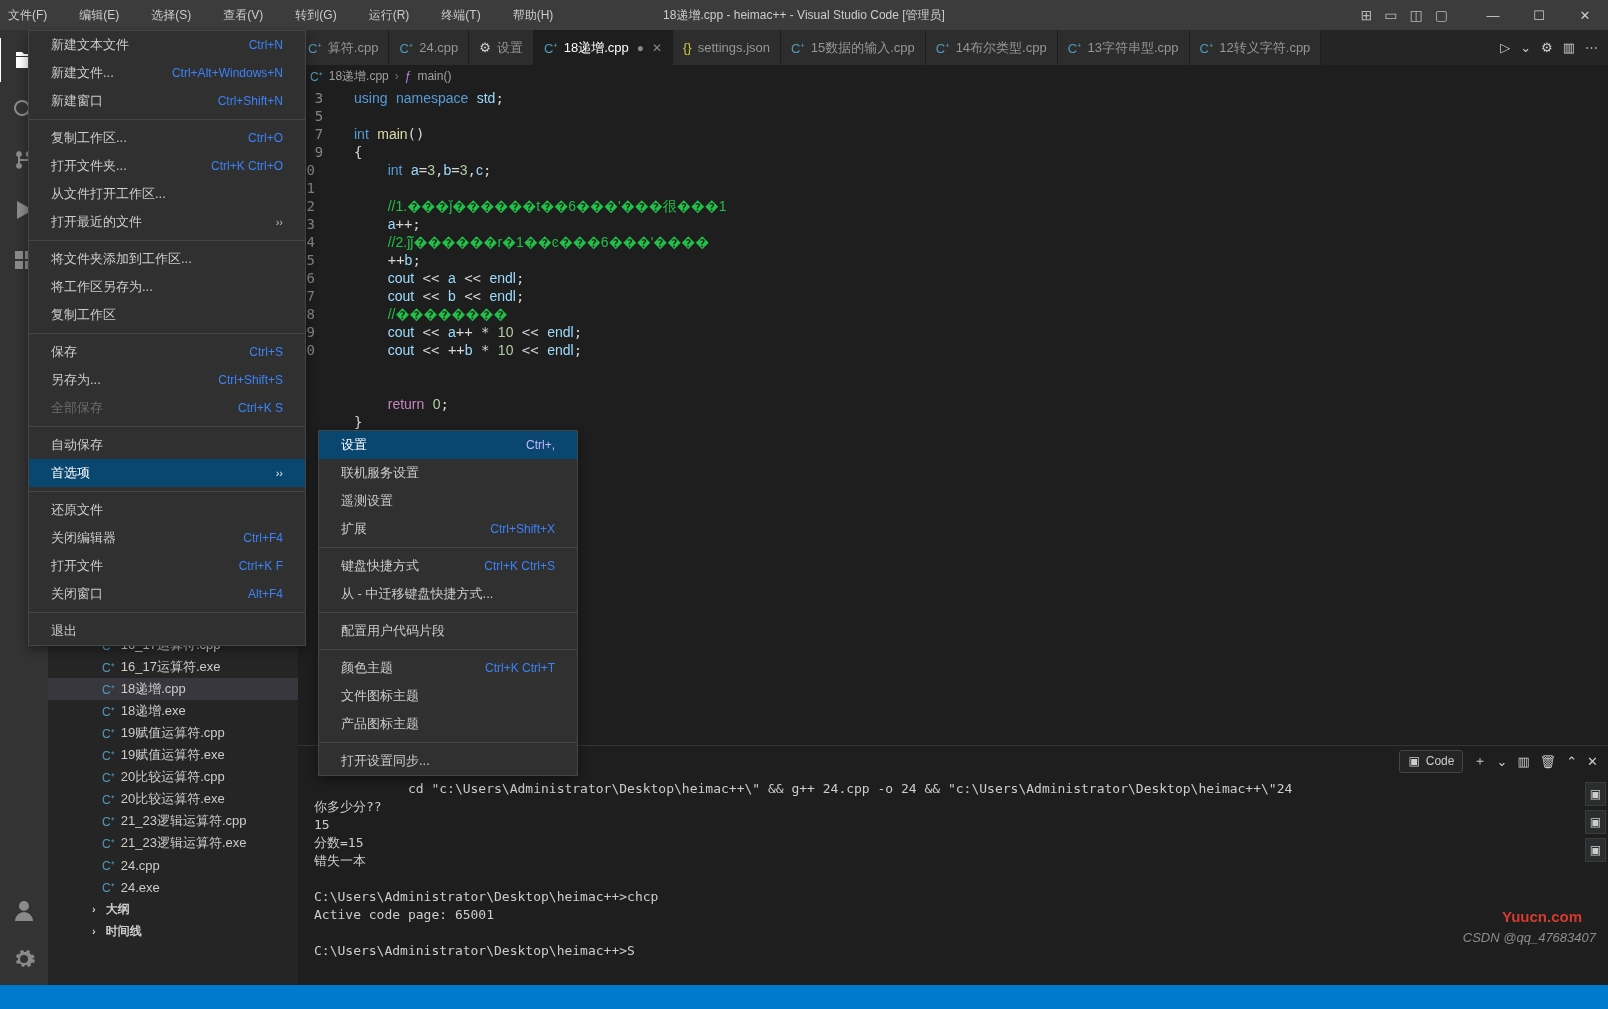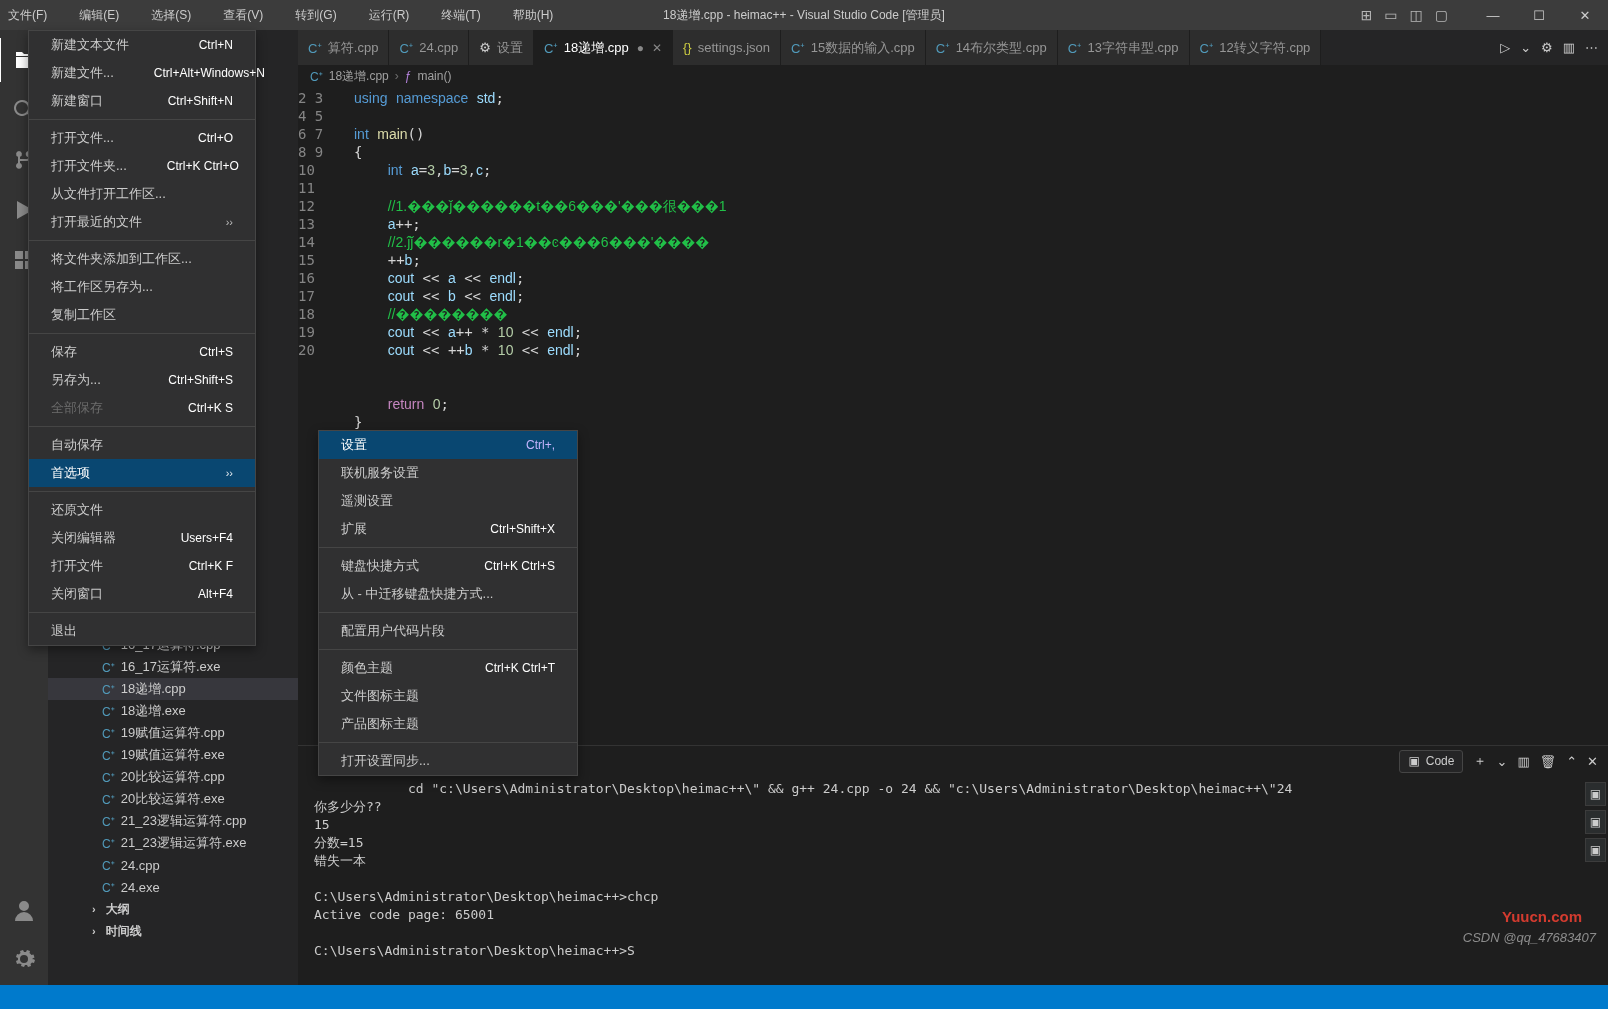--- a/index.html
+++ b/index.html
@@ -42,25 +42,25 @@
 .panel{border-top:1px solid #333;background:#1e1e1e;display:flex;flex-direction:column;height:240px;position:relative;}
 .panel .panelhead{height:30px;display:flex;justify-content:flex-end;align-items:center;padding:0 10px;gap:10px;color:#ccc;font-size:13px;}
 .panel .codebox{background:#252526;border:1px solid #454545;border-radius:3px;padding:0 8px;display:flex;align-items:center;gap:6px;font-size:12px;height:23px;}
 .panel .termout{flex:1;font-family:Consolas,monospace;font-size:13px;color:#ccc;padding:4px 16px;line-height:18px;white-space:pre;overflow:hidden;}
 .panel .termicons{position:absolute;right:2px;top:36px;display:flex;flex-direction:column;gap:4px;}
 .panel .termicons span{background:#2a2d2e;padding:4px;border:1px solid #3c3c3c;font-size:12px;color:#ccc;}
 .menu{position:absolute;background:#303031;border:1px solid #454545;box-shadow:0 4px 10px rgba(0,0,0,.4);z-index:100;color:#ccc;font-size:13px;}
 .menu .mi{display:flex;justify-content:space-between;align-items:center;padding:5px 22px;min-width:200px;gap:40px;white-space:nowrap;}
 .menu .mi.disabled{color:#6b6b6b;}
 .menu .mi.sel{background:#094771;color:#fff;}
-.menu .mi .hint{color:#ffffff;font-size:12px;}
+.menu .mi .hint{color:#3b82f6;font-size:12px;}
 .menu .mi.sel .hint{color:#c4b5fd;}
 .menu hr{border:none;border-top:1px solid #454545;margin:4px 0;}
 .menu .mi .chev{font-size:11px;opacity:.9;}
-#file-menu{top:30px;left:28px;width:228px;}
+#file-menu{top:30px;left:28px;width:278px;}
 #pref-submenu{top:430px;left:318px;width:260px;}
 .filelist{position:absolute;top:560px;left:0;right:0;}
 .filelist .frow{display:flex;align-items:center;height:22px;padding-left:54px;gap:6px;font-size:13px;color:#ccc;}
 .filelist .frow.active{background:#37373d;}
 .filelist .ficon{color:#519aba;font-size:12px;}
 .filelist .frow.hdr{padding-left:44px;color:#ccc;font-weight:bold;font-size:12px;}
 .filelist .frow .chevr{margin-right:4px;color:#ccc;font-size:11px;}
 .statusbar{height:24px;background:#007acc;display:flex;align-items:center;padding:0 8px;color:#fff;font-size:12px;}
 .watermark1{position:absolute;right:12px;bottom:40px;color:#8c8c8c;font-size:13px;font-style:italic;}
 .watermark2{position:absolute;right:26px;bottom:60px;color:#d33b2f;font-size:15px;font-weight:bold;}
@@ -350,21 +350,21 @@
     <div class="mi">
       <span>新建文件...</span>
       <span class="hint">Ctrl+Alt+Windows+N</span>
     </div>
     <div class="mi">
       <span>新建窗口</span>
       <span class="hint">Ctrl+Shift+N</span>
     </div>
     <hr>
     <div class="mi">
-      <span>打开文件...</span>
+      <span>复制工作区...</span>
       <span class="hint">Ctrl+O</span>
     </div>
     <div class="mi">
       <span>打开文件夹...</span>
       <span class="hint">Ctrl+K Ctrl+O</span>
     </div>
     <div class="mi">
       <span>从文件打开工作区...</span>
       <span></span>
     </div>
@@ -407,21 +407,21 @@
       <span>首选项</span>
       <span class="chev">›</span>
     </div>
     <hr>
     <div class="mi">
       <span>还原文件</span>
       <span></span>
     </div>
     <div class="mi">
       <span>关闭编辑器</span>
-      <span class="hint">Users+F4</span>
+      <span class="hint">Ctrl+F4</span>
     </div>
     <div class="mi">
       <span>打开文件</span>
       <span class="hint">Ctrl+K F</span>
     </div>
     <div class="mi">
       <span>关闭窗口</span>
       <span class="hint">Alt+F4</span>
     </div>
     <hr>

